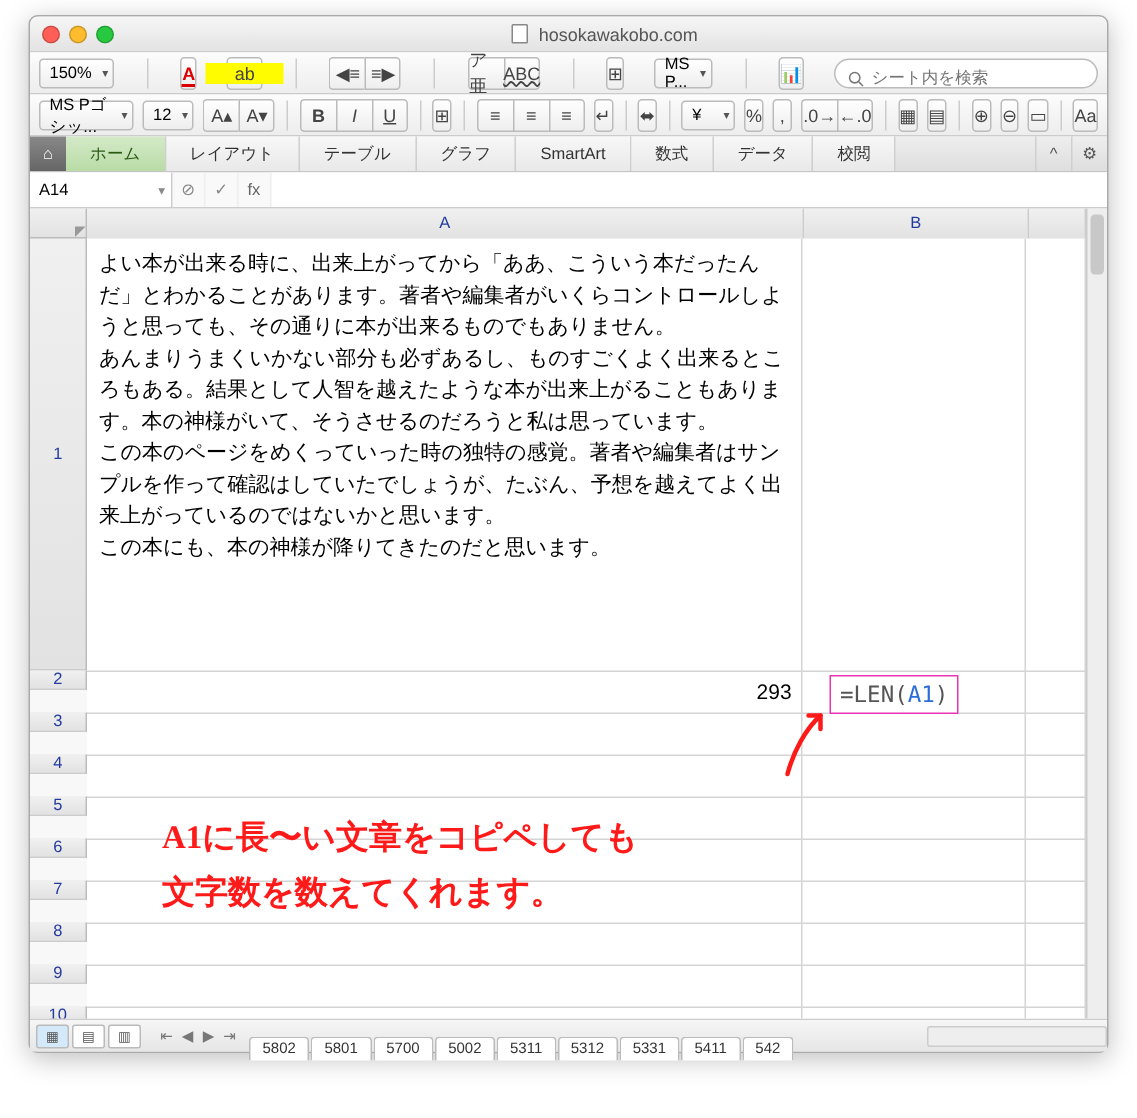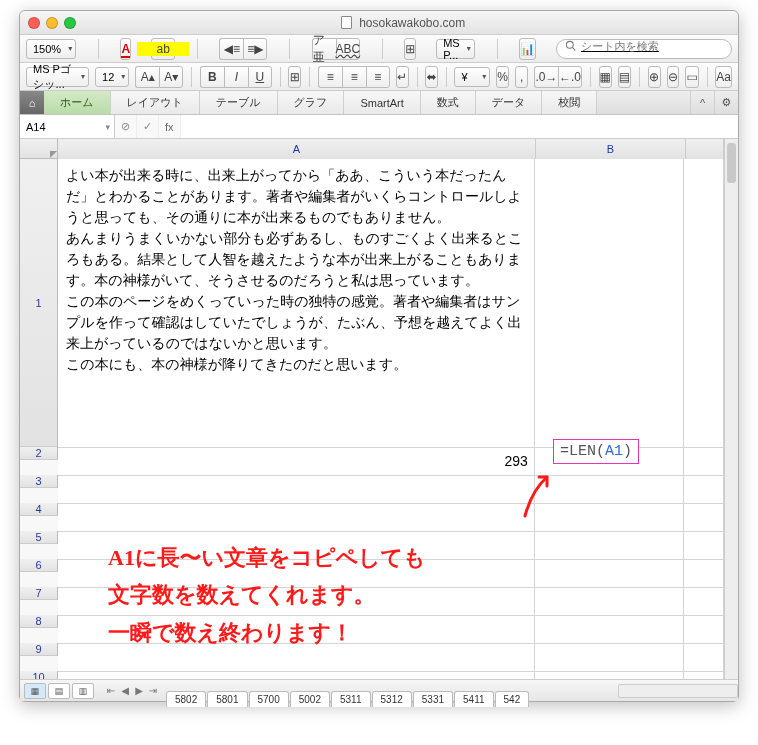--- a/index.html
+++ b/index.html
@@ -18,21 +18,21 @@
 
 
 .tb1 { height: 28px; background: linear-gradient(#fcfcfc,#ededed); border-bottom: 1px solid #ccc; display: flex; align-items: center; padding: 0 6px; gap: 20px; font-size: 11px; }
 .dd { border: 1px solid #bbb; background: linear-gradient(#fff,#eee); border-radius: 3px; padding: 1px 14px 1px 6px; height: 20px; display: inline-flex; align-items: center; position: relative; font-size: 11px; }
 .dd::after { content: "▾"; position: absolute; right: 3px; font-size: 8px; color: #555; }
 .tbtn { width: 24px; height: 22px; border: 1px solid #bbb; background: linear-gradient(#fff,#eee); border-radius: 3px; display: inline-flex; align-items: center; justify-content: center; color: #444; font-size: 12px; }
 .tbtn-group { display: flex; }
 .tbtn-group .tbtn { border-radius: 0; border-right: none; }
 .tbtn-group .tbtn:first-child { border-radius: 3px 0 0 3px; }
 .tbtn-group .tbtn:last-child { border-radius: 0 3px 3px 0; border-right: 1px solid #bbb; }
-.search-box { margin-left: auto; border: 1px solid #bbb; border-radius: 11px; height: 20px; width: 180px; display: flex; align-items: flex-start; padding: 0 8px; background: #fff; gap: 5px; text-decoration: underline; }
+.search-box { margin-left: auto; border: 1px solid #bbb; border-radius: 11px; height: 20px; width: 180px; display: flex; align-items: flex-end; padding: 0 8px; background: #fff; gap: 5px; }
 .search-box input { border: none; outline: none; font-size: 11px; flex: 1; }
 .mag { width: 11px; height: 11px; }
 .red-A { color: #d00; font-weight: bold; position: relative; }
 .red-A::after { content: ""; position: absolute; left: 0; right: 0; bottom: -2px; height: 2px; background: #d00; }
 .yellow-bg { background: #fffc00; padding: 0 19px; }
 
 
 .tb2 { height: 28px; background: linear-gradient(#fcfcfc,#ededed); border-bottom: 1px solid #ccc; display: flex; align-items: center; padding: 0 6px; gap: 6px; font-size: 11px; }
 .sep { width: 1px; height: 20px; background: #ccc; margin: 0 2px; }
 
@@ -284,33 +284,32 @@
             </tr>
         <tr class="row-h28">
               <td class="rh">10</td>
               <td class="cell"></td>
               <td class="cell cell-b"></td>
               <td class="cell"></td>
             </tr>
       </tbody>
         </table>
 
-      <div class="formula-box" style="top:300px; left:533px;font-family:Liberation Mono, monospace;">
+      <div class="formula-box" style="top:311px; left:533px;">
         <span class="op">=LEN(</span><span class="ref">A1</span><span class="op">)</span>
       </div>
 
       <svg class="arrow-svg" style="top:332px; left:497px;" width="40" height="50">
         <path d="M8 45 C 12 30, 20 15, 30 6" stroke="#ff1a1a" stroke-width="3" fill="none" stroke-linecap="round"></path>
         <path d="M30 6 L22 6 M30 6 L30 15" stroke="#ff1a1a" stroke-width="3" fill="none" stroke-linecap="round"></path>
       </svg>
 
       <div class="annot" style="top:400px; left:88px;">
         <div>A1に長〜い文章をコピペしても</div>
         <div>文字数を数えてくれます。</div>
-        <div>一瞬で数え終わります！</div>
       </div>
 
     </div>
     <div class="vscroll" style="height:540px"></div>
   </div>
 
   <div class="sheettabs">
     <div class="view-btns">
       <span class="vb active">▦</span>
       <span class="vb">▤</span>

